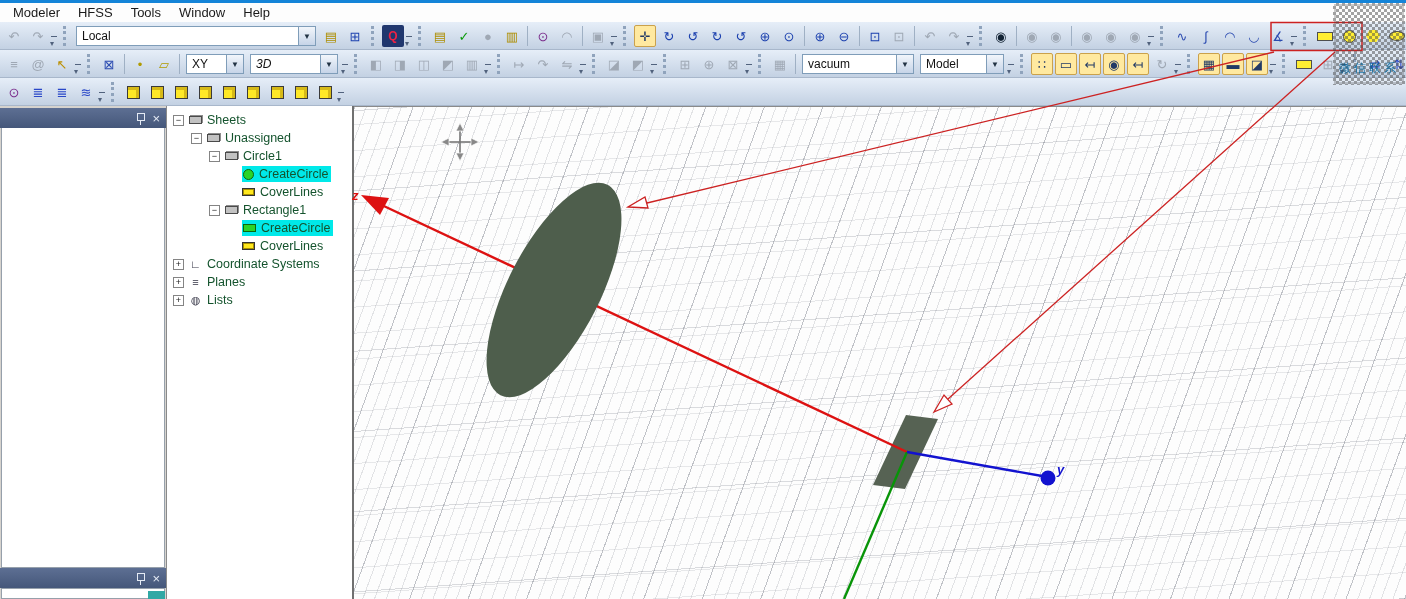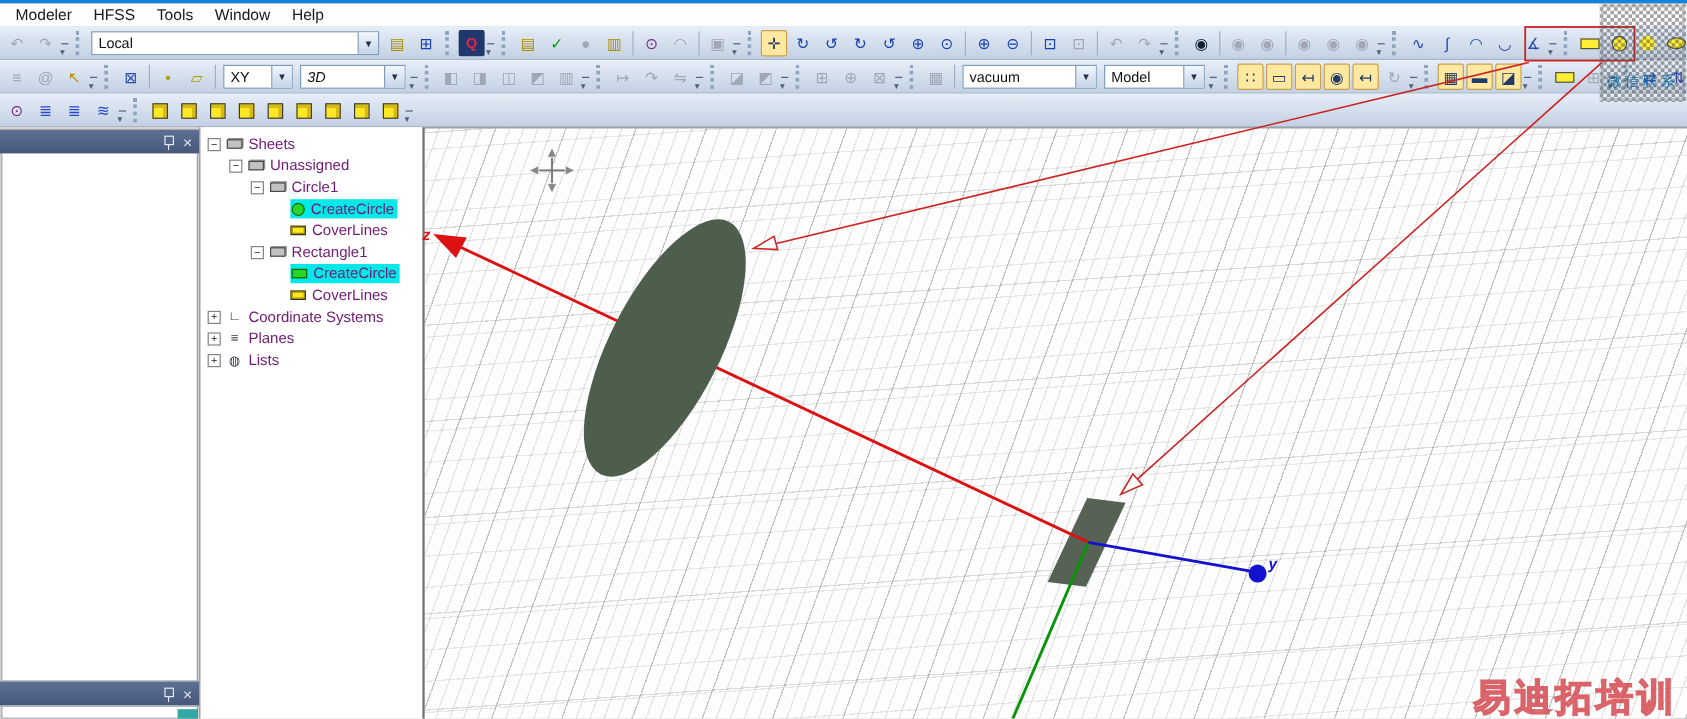--- a/index.html
+++ b/index.html
@@ -60,21 +60,21 @@
   .tree-row{height:18px;display:flex;align-items:center;white-space:nowrap;}
   .exp{width:9px;height:9px;flex:none;border:1px solid #848484;background:#fff;display:flex;align-items:center;
        justify-content:center;font-size:9px;line-height:7px;color:#222;margin-right:5px;box-sizing:content-box;}
   .ti{margin-right:5px;flex:none;display:inline-block;box-sizing:border-box;}
   .ti-sheet{width:13px;height:8px;background:#c2c2c2;border:1px solid #4a4a4a;box-shadow:1px -1px 0 #8d8d8d;}
   .ti-circle-green{width:11px;height:11px;border-radius:50%;background:#29d429;border:1px solid #0c660c;}
   .ti-rect-green{width:13px;height:8px;background:#29d429;border:1px solid #0c660c;}
   .ti-coverlines{width:13px;height:8px;background:#ffe81e;border:1px solid #333;box-shadow:inset 0 0 0 1px #a88f00;}
   .ti-char{font-size:11px;color:#334;width:13px;text-align:center;}
   .hl{background:#00e9e9;display:flex;align-items:center;padding:1px 3px 1px 1px;}
-  .tree-label{color:#701a75;}
+  .tree-label{color:#14532d;}
 
   
   .viewport{flex:1;position:relative;background:#fdfdfd;border-top:1px solid #8a8a8a;box-sizing:border-box;
     background-image:
       repeating-linear-gradient(110deg, rgba(115,120,132,.30) 0 1px, transparent 1px 55px),
       repeating-linear-gradient(110deg, rgba(115,120,132,.20) 0 1px, transparent 1px 11px),
       repeating-linear-gradient(356deg, rgba(115,120,132,.26) 0 1px, transparent 1px 80px),
       repeating-linear-gradient(356deg, rgba(115,120,132,.16) 0 1px, transparent 1px 26px);}
 
   .overlay-svg{position:absolute;inset:0;width:1406px;height:599px;z-index:40;pointer-events:none;}
@@ -396,14 +396,13 @@
     <polygon points="441,142 449,138 449,146" fill="#888"></polygon>
     <polygon points="479,142 471,138 471,146" fill="#888"></polygon>
     <polygon points="460,123 456,131 464,131" fill="#888"></polygon>
     <polygon points="460,161 456,153 464,153" fill="#888"></polygon>
   </g>
 </svg>
 
 <div class="qr"></div>
 <div class="qr-caption">微信联系</div>
 <div class="wm">
-  <div class="wm-title">易迪拓培训</div>
 </div>
 
 </body></html>

